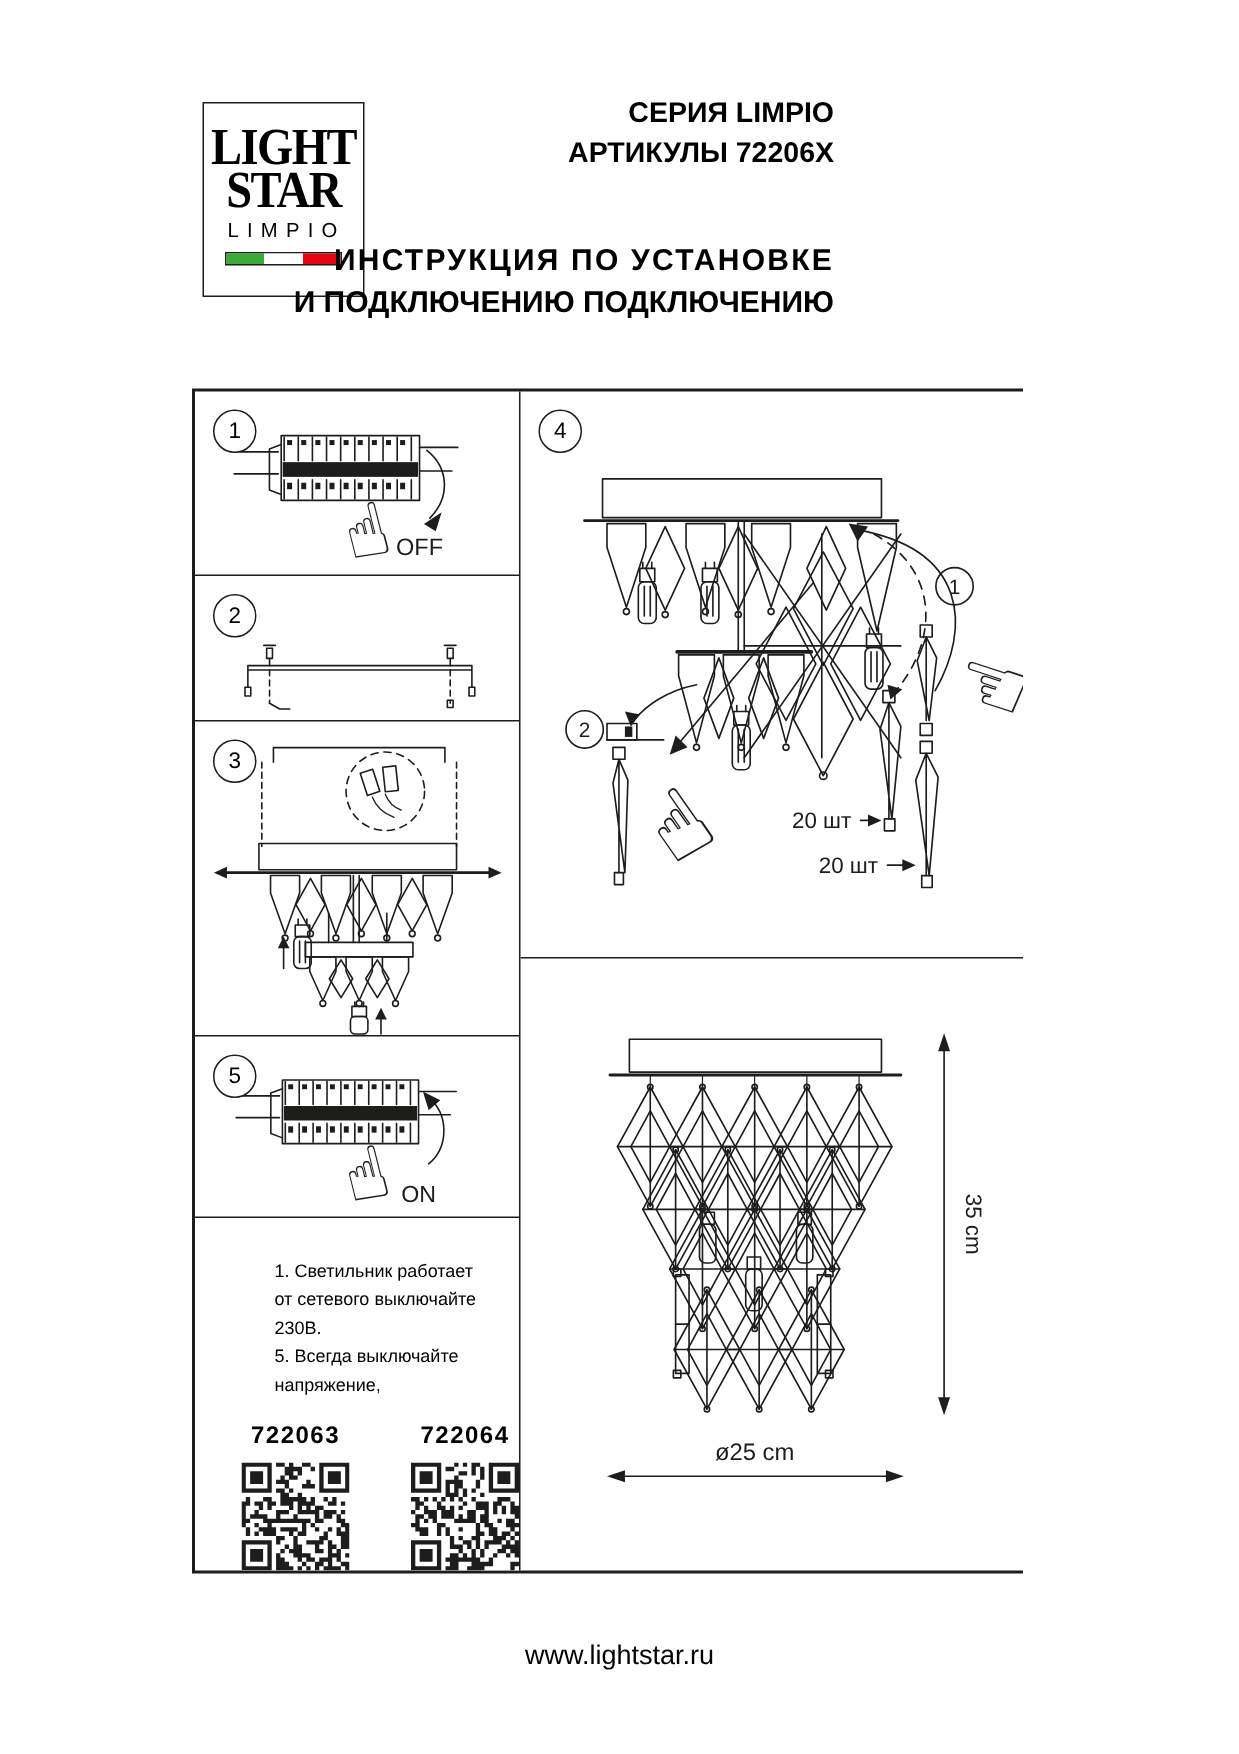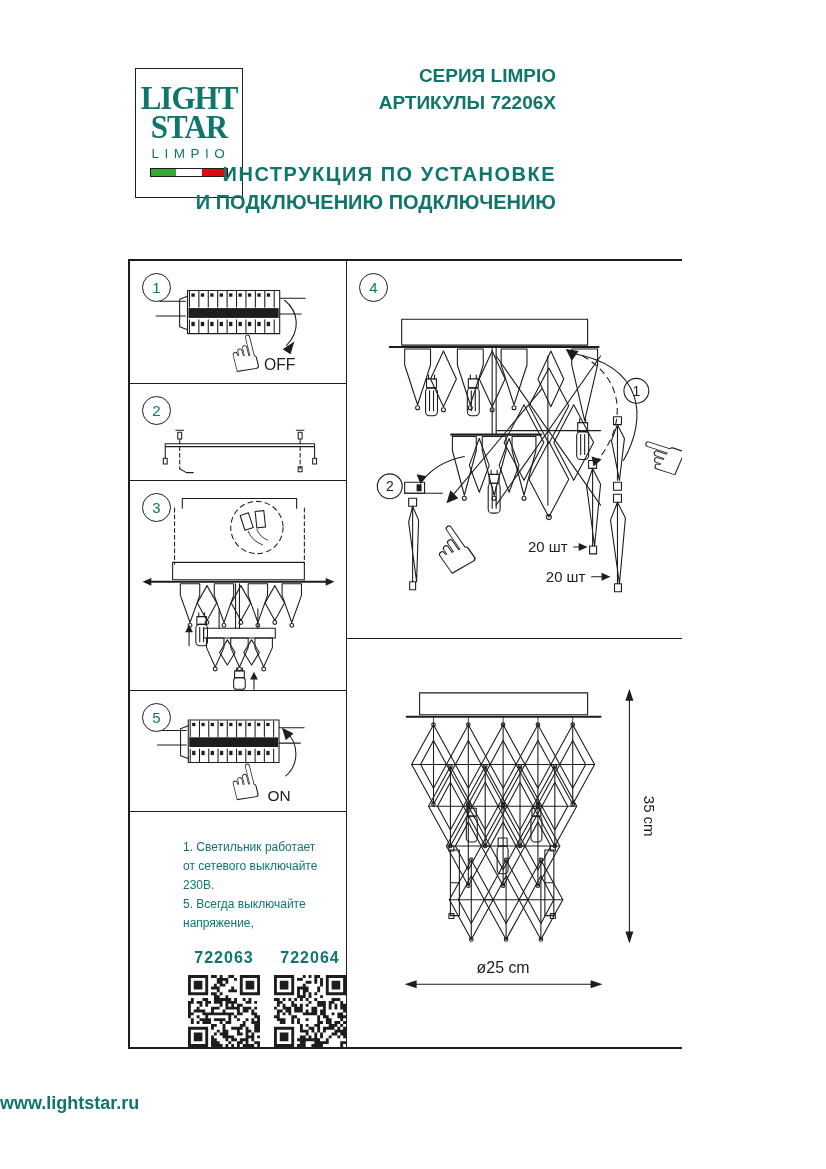--- a/index.html
+++ b/index.html
@@ -1,17 +1,17 @@
 <!DOCTYPE html>
 <html><head>
 <meta charset="utf-8">
 <style>
   html,body{margin:0;padding:0;background:#ffffff;}
   .page{position:relative;width:682px;height:1169px;background:#ffffff;overflow:hidden;
-        font-family:"Liberation Sans",sans-serif;color:#0f766e;}
+        font-family:"Liberation Sans",sans-serif;color:#000000;}
   svg{display:block;}
   svg text{font-family:"Liberation Sans",sans-serif;fill:#1d1d1b;}
   .stroke{stroke:#1d1d1b;fill:none;stroke-width:1.1;stroke-linecap:round;stroke-linejoin:round;}
   .fillink{fill:#1d1d1b;stroke:none;}
 
   
   .logo{position:absolute;left:135px;top:68px;width:108px;height:130px;border:1.5px solid #1d1d1b;
         box-sizing:border-box;text-align:center;padding-top:14px;}
   .logo-word{font-family:"Liberation Serif",serif;font-weight:700;font-size:31px;line-height:29px;
              letter-spacing:-1px;transform:scaleY(1.12);}
@@ -34,28 +34,28 @@
   .pb{border-bottom:1.5px solid #1d1d1b;}
   .p1{height:126px;} .p2{height:100px;} .p3{height:216px;} .p5{height:124px;} .pnotes{flex:1;margin-left:31px;}
   .p4{height:378px;} .pdim{flex:1;}
   .stepnum{position:absolute;left:12px;top:12px;width:27px;height:27px;border:1.6px solid #1d1d1b;
            border-radius:50%;display:flex;align-items:center;justify-content:center;
            font-size:15px;background:#fff;z-index:2;}
   .drawing{position:absolute;left:0;top:0;width:100%;height:100%;}
 
   
   .notes-text{padding:26px 10px 0 22px;font-size:12px;line-height:19px;}
-  .codes{display:flex;justify-content:flex-end;gap:14px;margin-top:16px;}
+  .codes{display:flex;justify-content:space-between;gap:14px;margin-top:16px;}
   .codecol{width:72px;text-align:center;}
   .codelabel{font-size:16px;font-weight:700;letter-spacing:1px;}
   .qr{margin-top:8px;}
 
   
-  .footer{position:absolute;left:0;top:1093px;width:826px;text-align:left;
-          font-size:18px;font-weight:700;}
+  .footer{position:absolute;left:0;top:1093px;width:826px;text-align:center;
+          font-size:18px;font-weight:400;}
   .hand{font-family:"DejaVu Sans",sans-serif;fill:#1d1d1b;}
 </style>
 </head>
 <body>
 
 <div class="page">
 
   <div class="logo">
     <div class="logo-word">LIGHT</div>
     <div class="logo-word">STAR</div>

